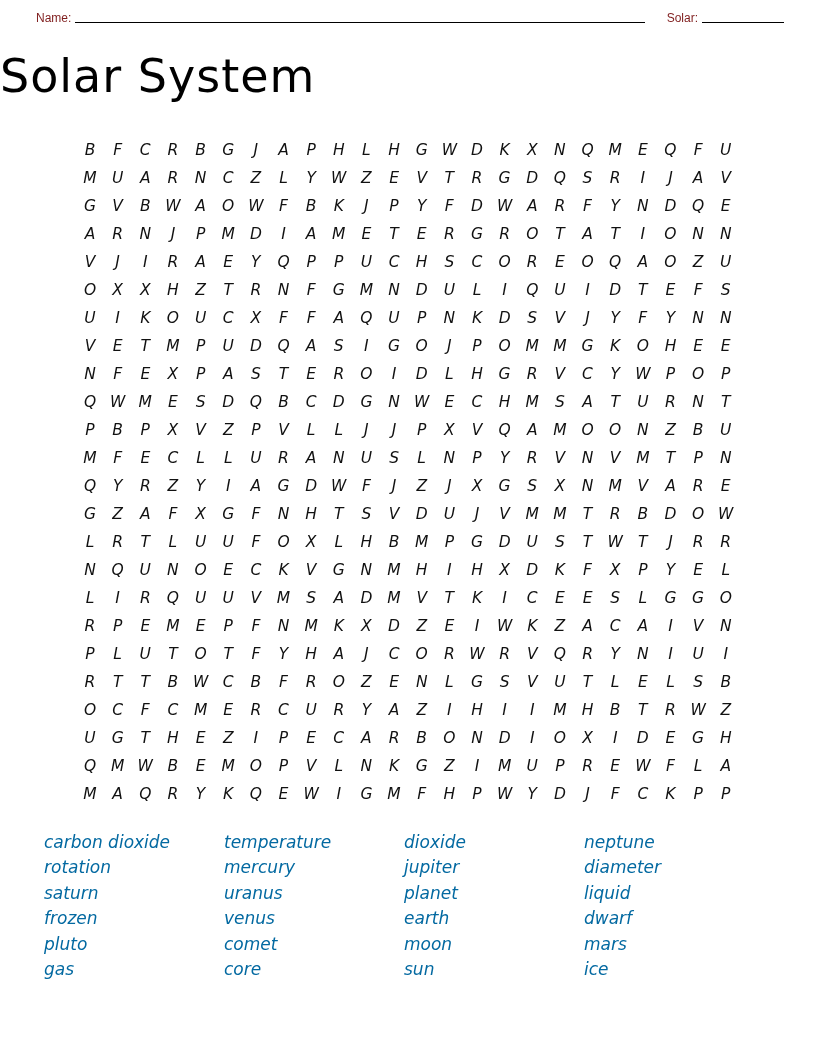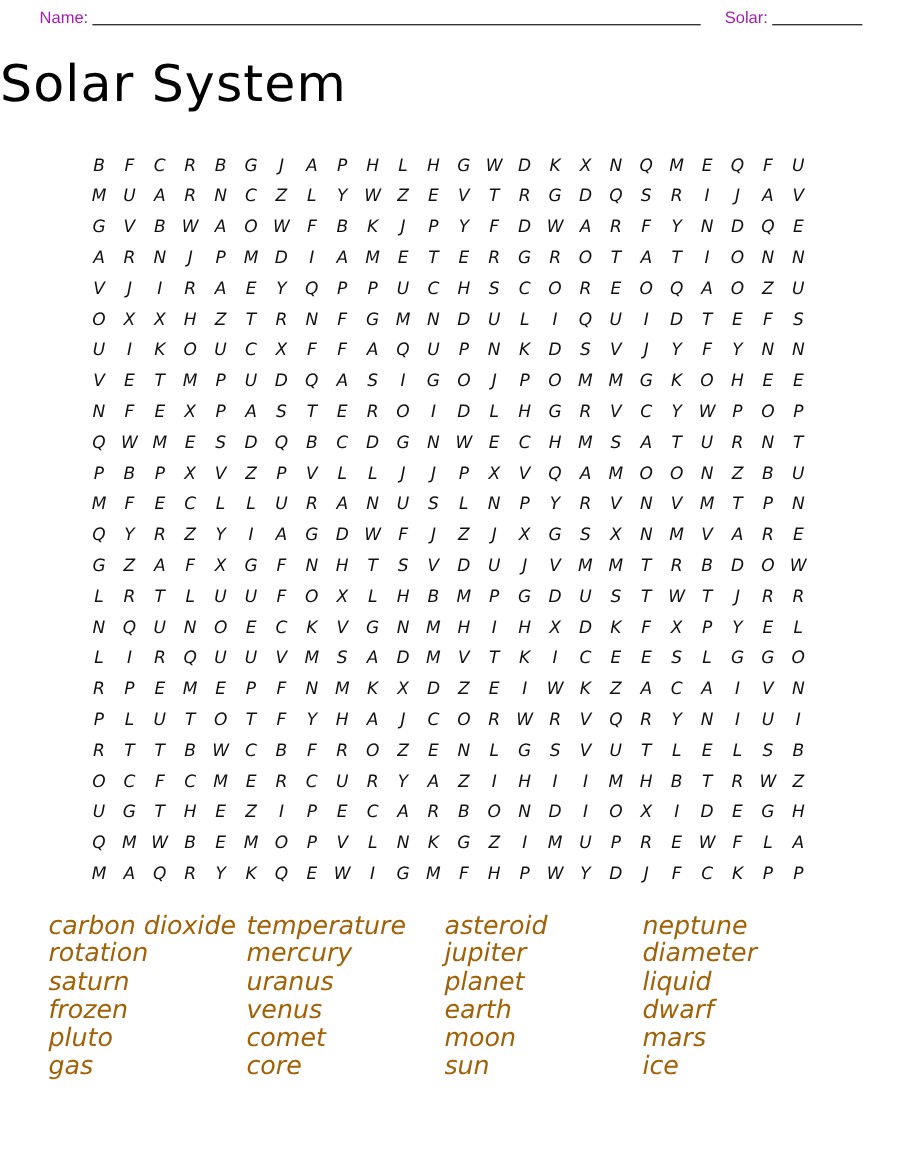--- a/index.html
+++ b/index.html
@@ -26,22 +26,22 @@
   
   .header-row {
     display: flex;
     align-items: flex-end;
     padding: 8px 28px 0 36px;
     font-size: 15px;
     font-family: "Liberation Sans", sans-serif;
     white-space: nowrap;
   }
   .hdr-label {
-    font-size: 15px;
-    color: #a21caf;
+    font-size: 12px;
+    color: #7f1d1d;
   }
   .hdr-line {
     flex: 1 1 auto;
     border-bottom: 1px solid #000;
     height: 14px;
     margin: 0 4px 2px 4px;
   }
   .hdr-line.date-line {
     flex: 0 0 82px;
   }
@@ -88,24 +88,24 @@
     width: 700px;
   }
   .wl-col {
     width: 180px;
   }
   .wl-col.col-4 {
     width: 160px;
   }
   .wl-item {
     font-family: "DejaVu Sans", sans-serif;
-    font-size: 23px;
+    font-size: 17px;
     font-style: italic;
     line-height: 25.5px;
-    color: #a16207;
+    color: #0369a1;
     white-space: nowrap;
   }
 </style>
 </head>
 <body>
 
 <div class="page">
 
   <div class="header-row">
     <span class="hdr-label">Name:</span>
@@ -755,21 +755,21 @@
       </div>
       <div class="wl-col">
         <div class="wl-item">temperature</div>
         <div class="wl-item">mercury</div>
         <div class="wl-item">uranus</div>
         <div class="wl-item">venus</div>
         <div class="wl-item">comet</div>
         <div class="wl-item">core</div>
       </div>
       <div class="wl-col">
-        <div class="wl-item">asteroid</div>
+        <div class="wl-item">dioxide</div>
         <div class="wl-item">jupiter</div>
         <div class="wl-item">planet</div>
         <div class="wl-item">earth</div>
         <div class="wl-item">moon</div>
         <div class="wl-item">sun</div>
       </div>
       <div class="wl-col col-4">
         <div class="wl-item">neptune</div>
         <div class="wl-item">diameter</div>
         <div class="wl-item">liquid</div>

